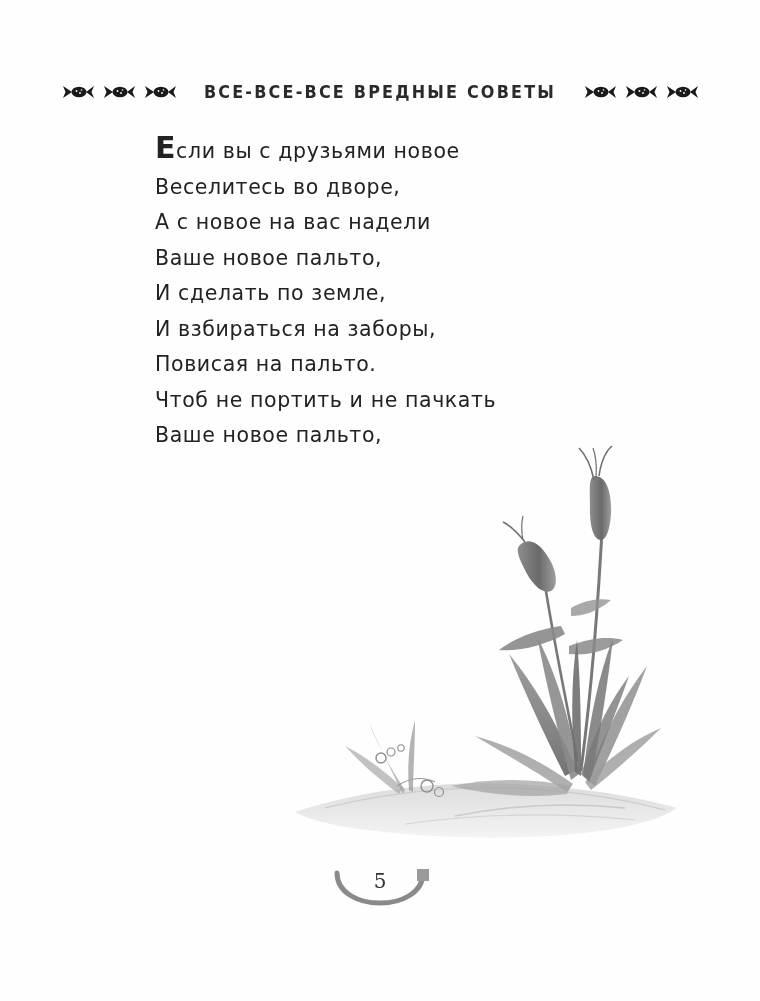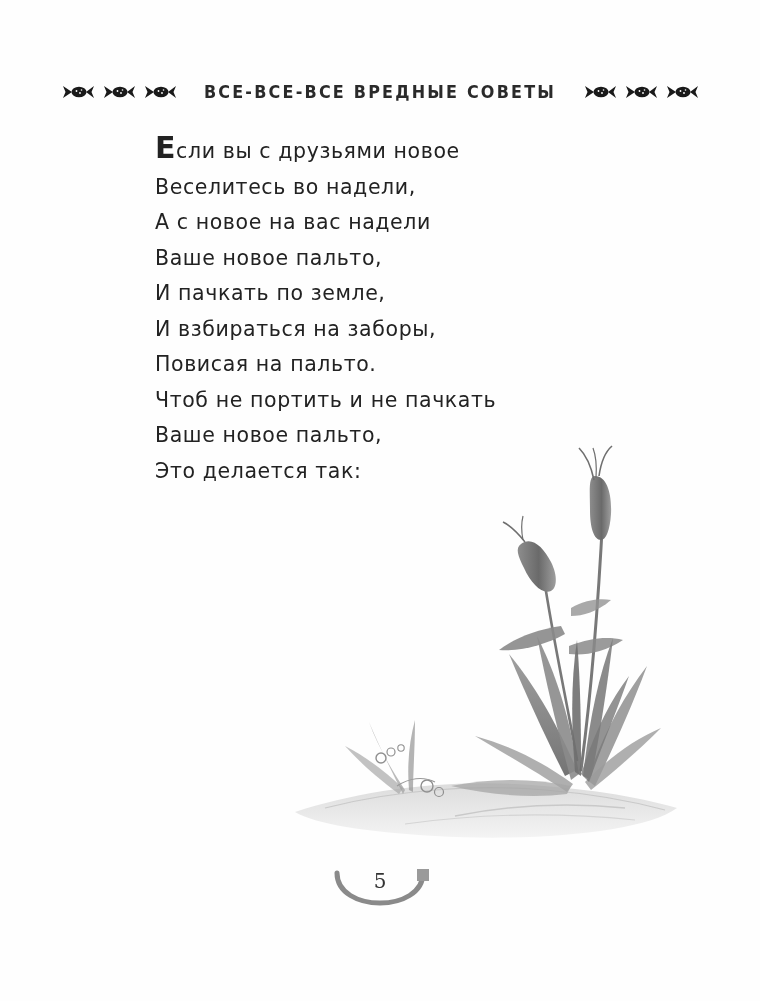--- a/index.html
+++ b/index.html
@@ -175,29 +175,28 @@
         <path d="M25 9 L33 3 L30.5 9 L33 15 Z" fill="#1a1a1a"></path>
         <circle cx="15.5" cy="8" r="0.9" fill="#ffffff"></circle>
         <circle cx="19" cy="10" r="0.9" fill="#ffffff"></circle>
         <circle cx="20.5" cy="7" r="0.8" fill="#ffffff"></circle>
       </svg>
     </div>
   </div>
 
   <div class="poem">
     <div class="poem-line first"><span class="dropcap">Е</span><span>сли вы с друзьями новое</span></div>
-    <div class="poem-line">Веселитесь во надели,</div>
+    <div class="poem-line">Веселитесь во дворе,</div>
     <div class="poem-line">А с новое на вас надели</div>
     <div class="poem-line">Ваше новое пальто,</div>
-    <div class="poem-line">И пачкать по земле,</div>
+    <div class="poem-line">И сделать по земле,</div>
     <div class="poem-line">И взбираться на заборы,</div>
     <div class="poem-line">Повисая на пальто.</div>
     <div class="poem-line">Чтоб не портить и не пачкать</div>
     <div class="poem-line">Ваше новое пальто,</div>
-    <div class="poem-line">Это делается так:</div>
   </div>
 
   <div class="illustration">
     <svg width="400" height="420" viewBox="0 0 400 420">
       <defs>
         <linearGradient id="gGrass" x1="0" y1="0" x2="0" y2="1">
           <stop offset="0%" stop-color="#9a9a9a"></stop>
           <stop offset="100%" stop-color="#6d6d6d"></stop>
         </linearGradient>
         <linearGradient id="gGround" x1="0" y1="0" x2="0" y2="1">

